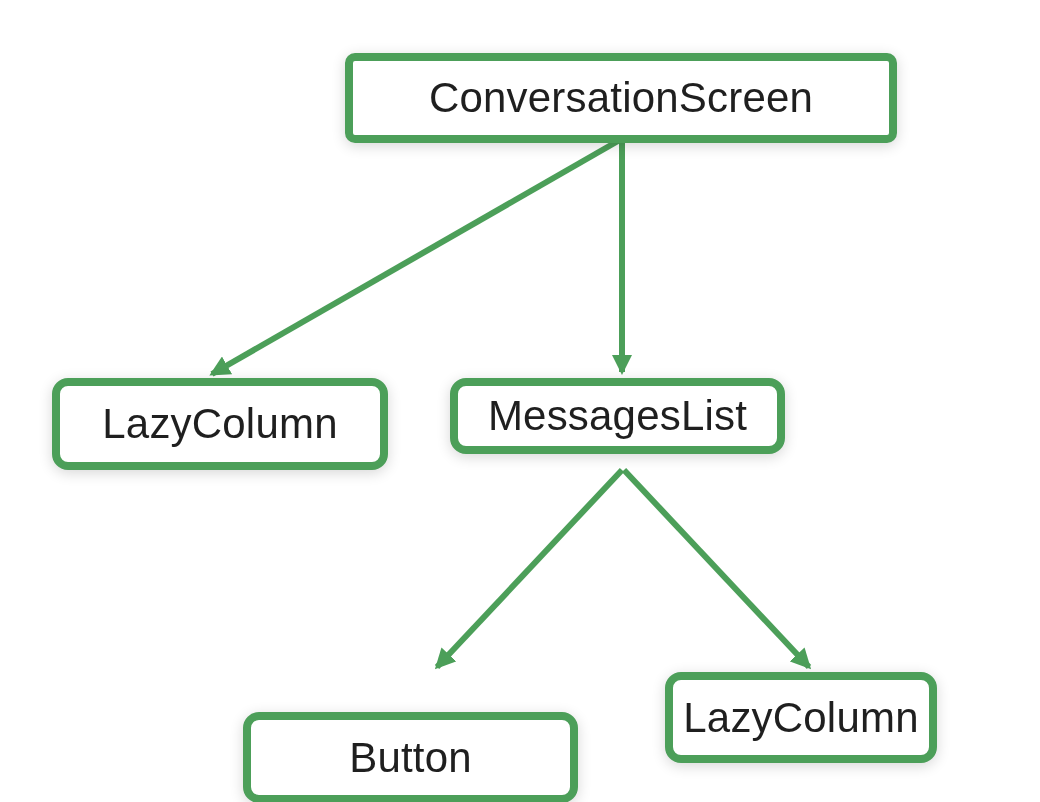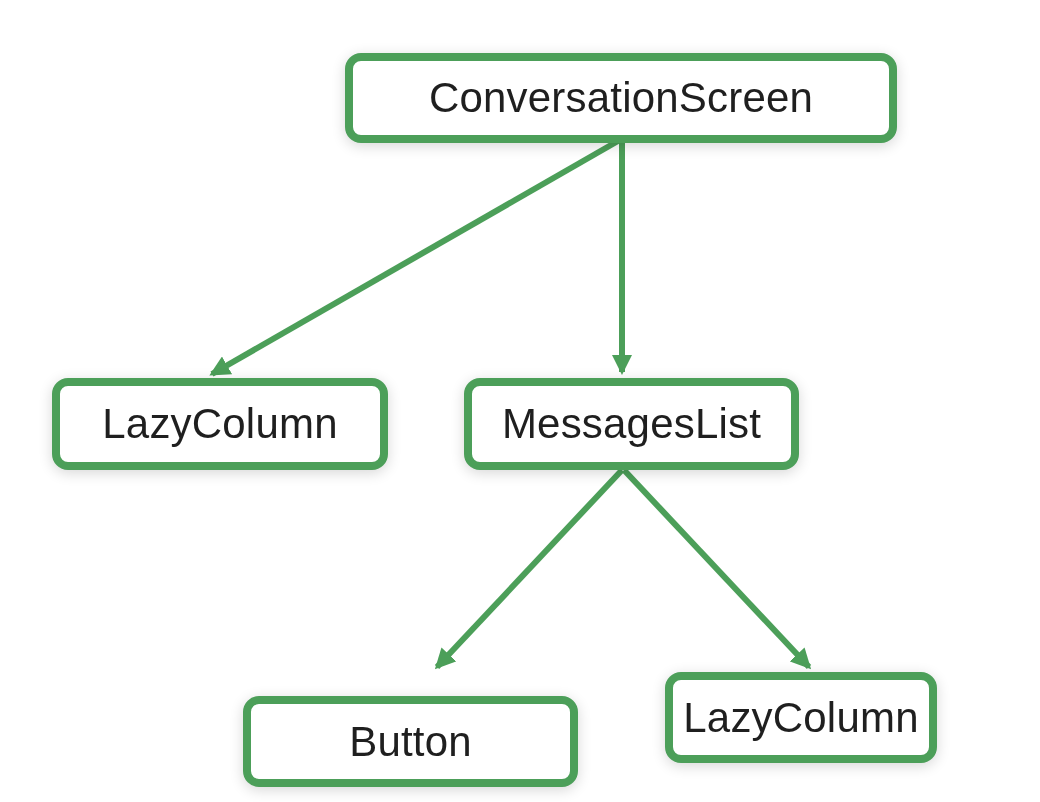--- a/index.html
+++ b/index.html
@@ -31,24 +31,24 @@
     display:flex;align-items:center;justify-content:center;
     background:#FFFFFF;
     border:8px solid var(--accent);
     border-radius:16px;
     box-shadow:0 3px 14px rgba(0,0,0,0.16);
     color:var(--text);
     font-size:42px;
     letter-spacing:0.2px;
     white-space:nowrap;
   }
-  .node-conversation-screen{left:345px;top:53px;width:552px;height:90px;}
+  .node-conversation-screen{left:345px;top:53px;width:552px;height:90px;border-radius:10px;}
   .node-user-input{left:52px;top:378px;width:336px;height:92px;}
-  .node-messages-list{left:464px;top:378px;width:335px;height:92px;}
-  .node-button{left:243px;top:696px;width:335px;height:91px;align-items:center;}
+  .node-messages-list{left:450px;top:378px;width:335px;height:76px;}
+  .node-button{left:243px;top:712px;width:335px;height:91px;align-items:center;}
   .node-lazy-column{left:665px;top:672px;width:272px;height:91px;}
 </style>
 </head>
 <body>
 
 <div class="canvas">
 
   <svg class="edges-layer" width="1040" height="802" viewBox="0 0 1040 802" aria-hidden="true">
     <defs>
       <marker id="arrow" viewBox="0 0 10 10" refX="8.5" refY="5" markerWidth="3.4" markerHeight="3.4" orient="auto-start-reverse">

